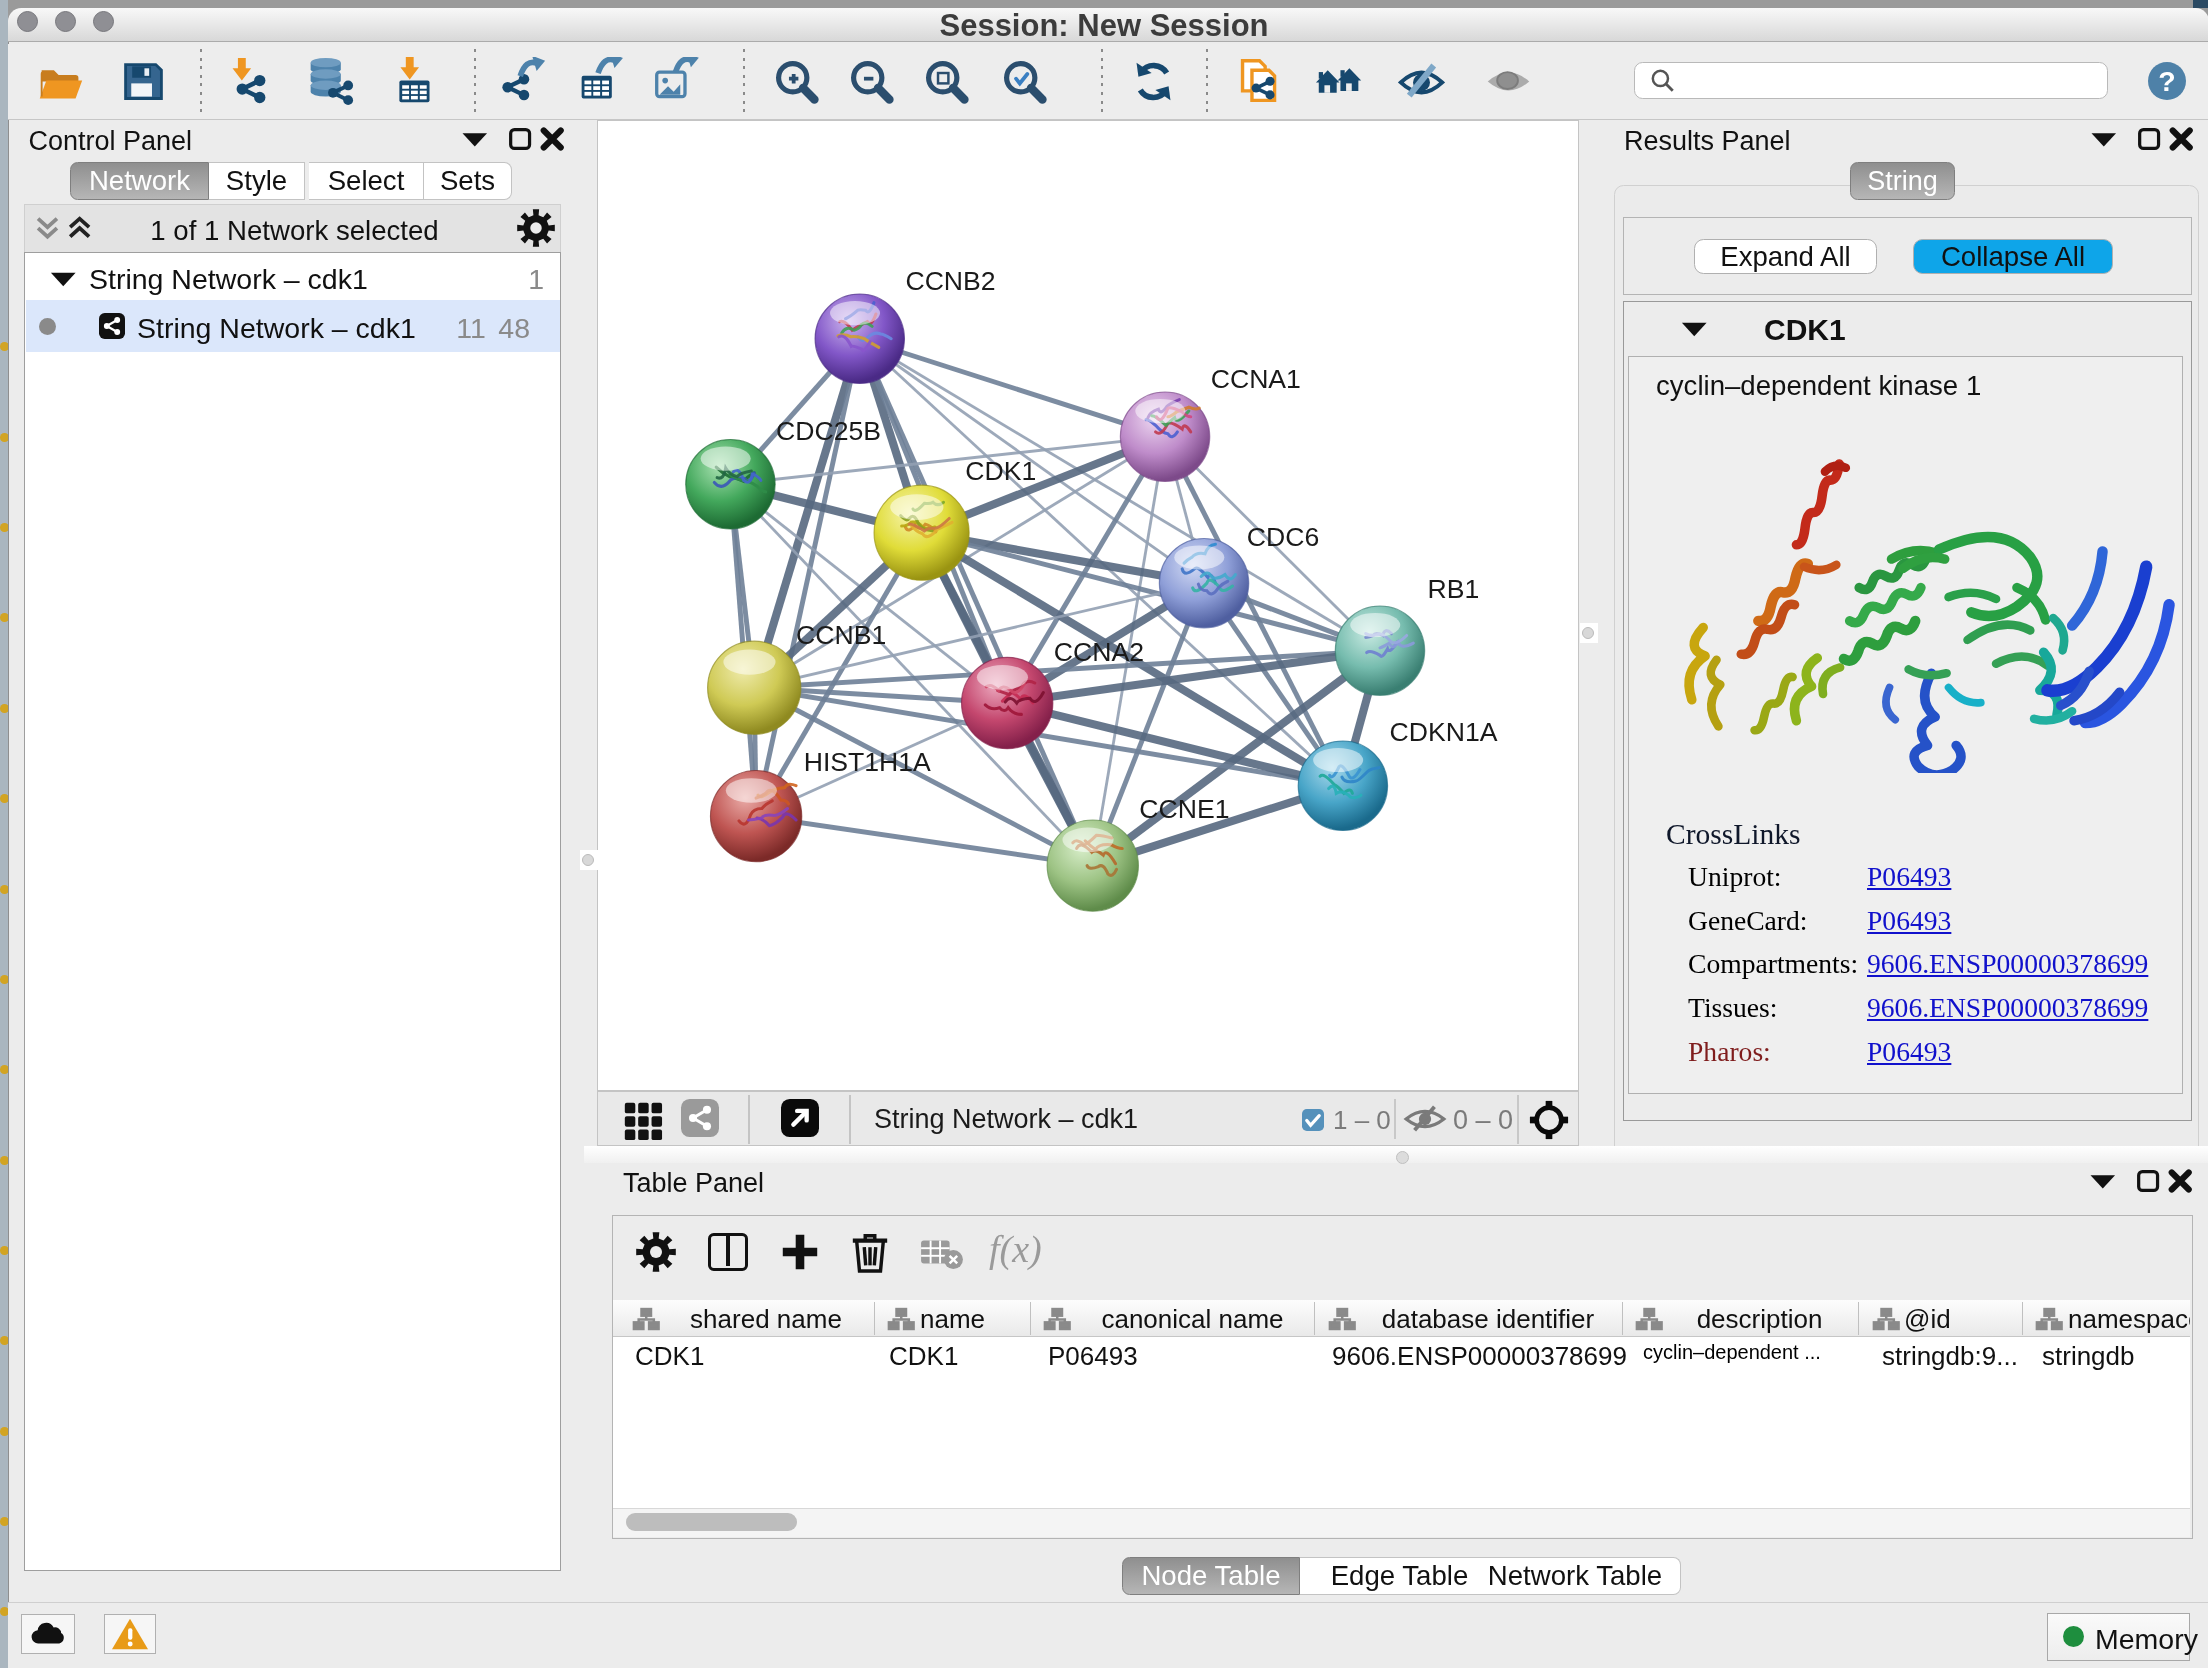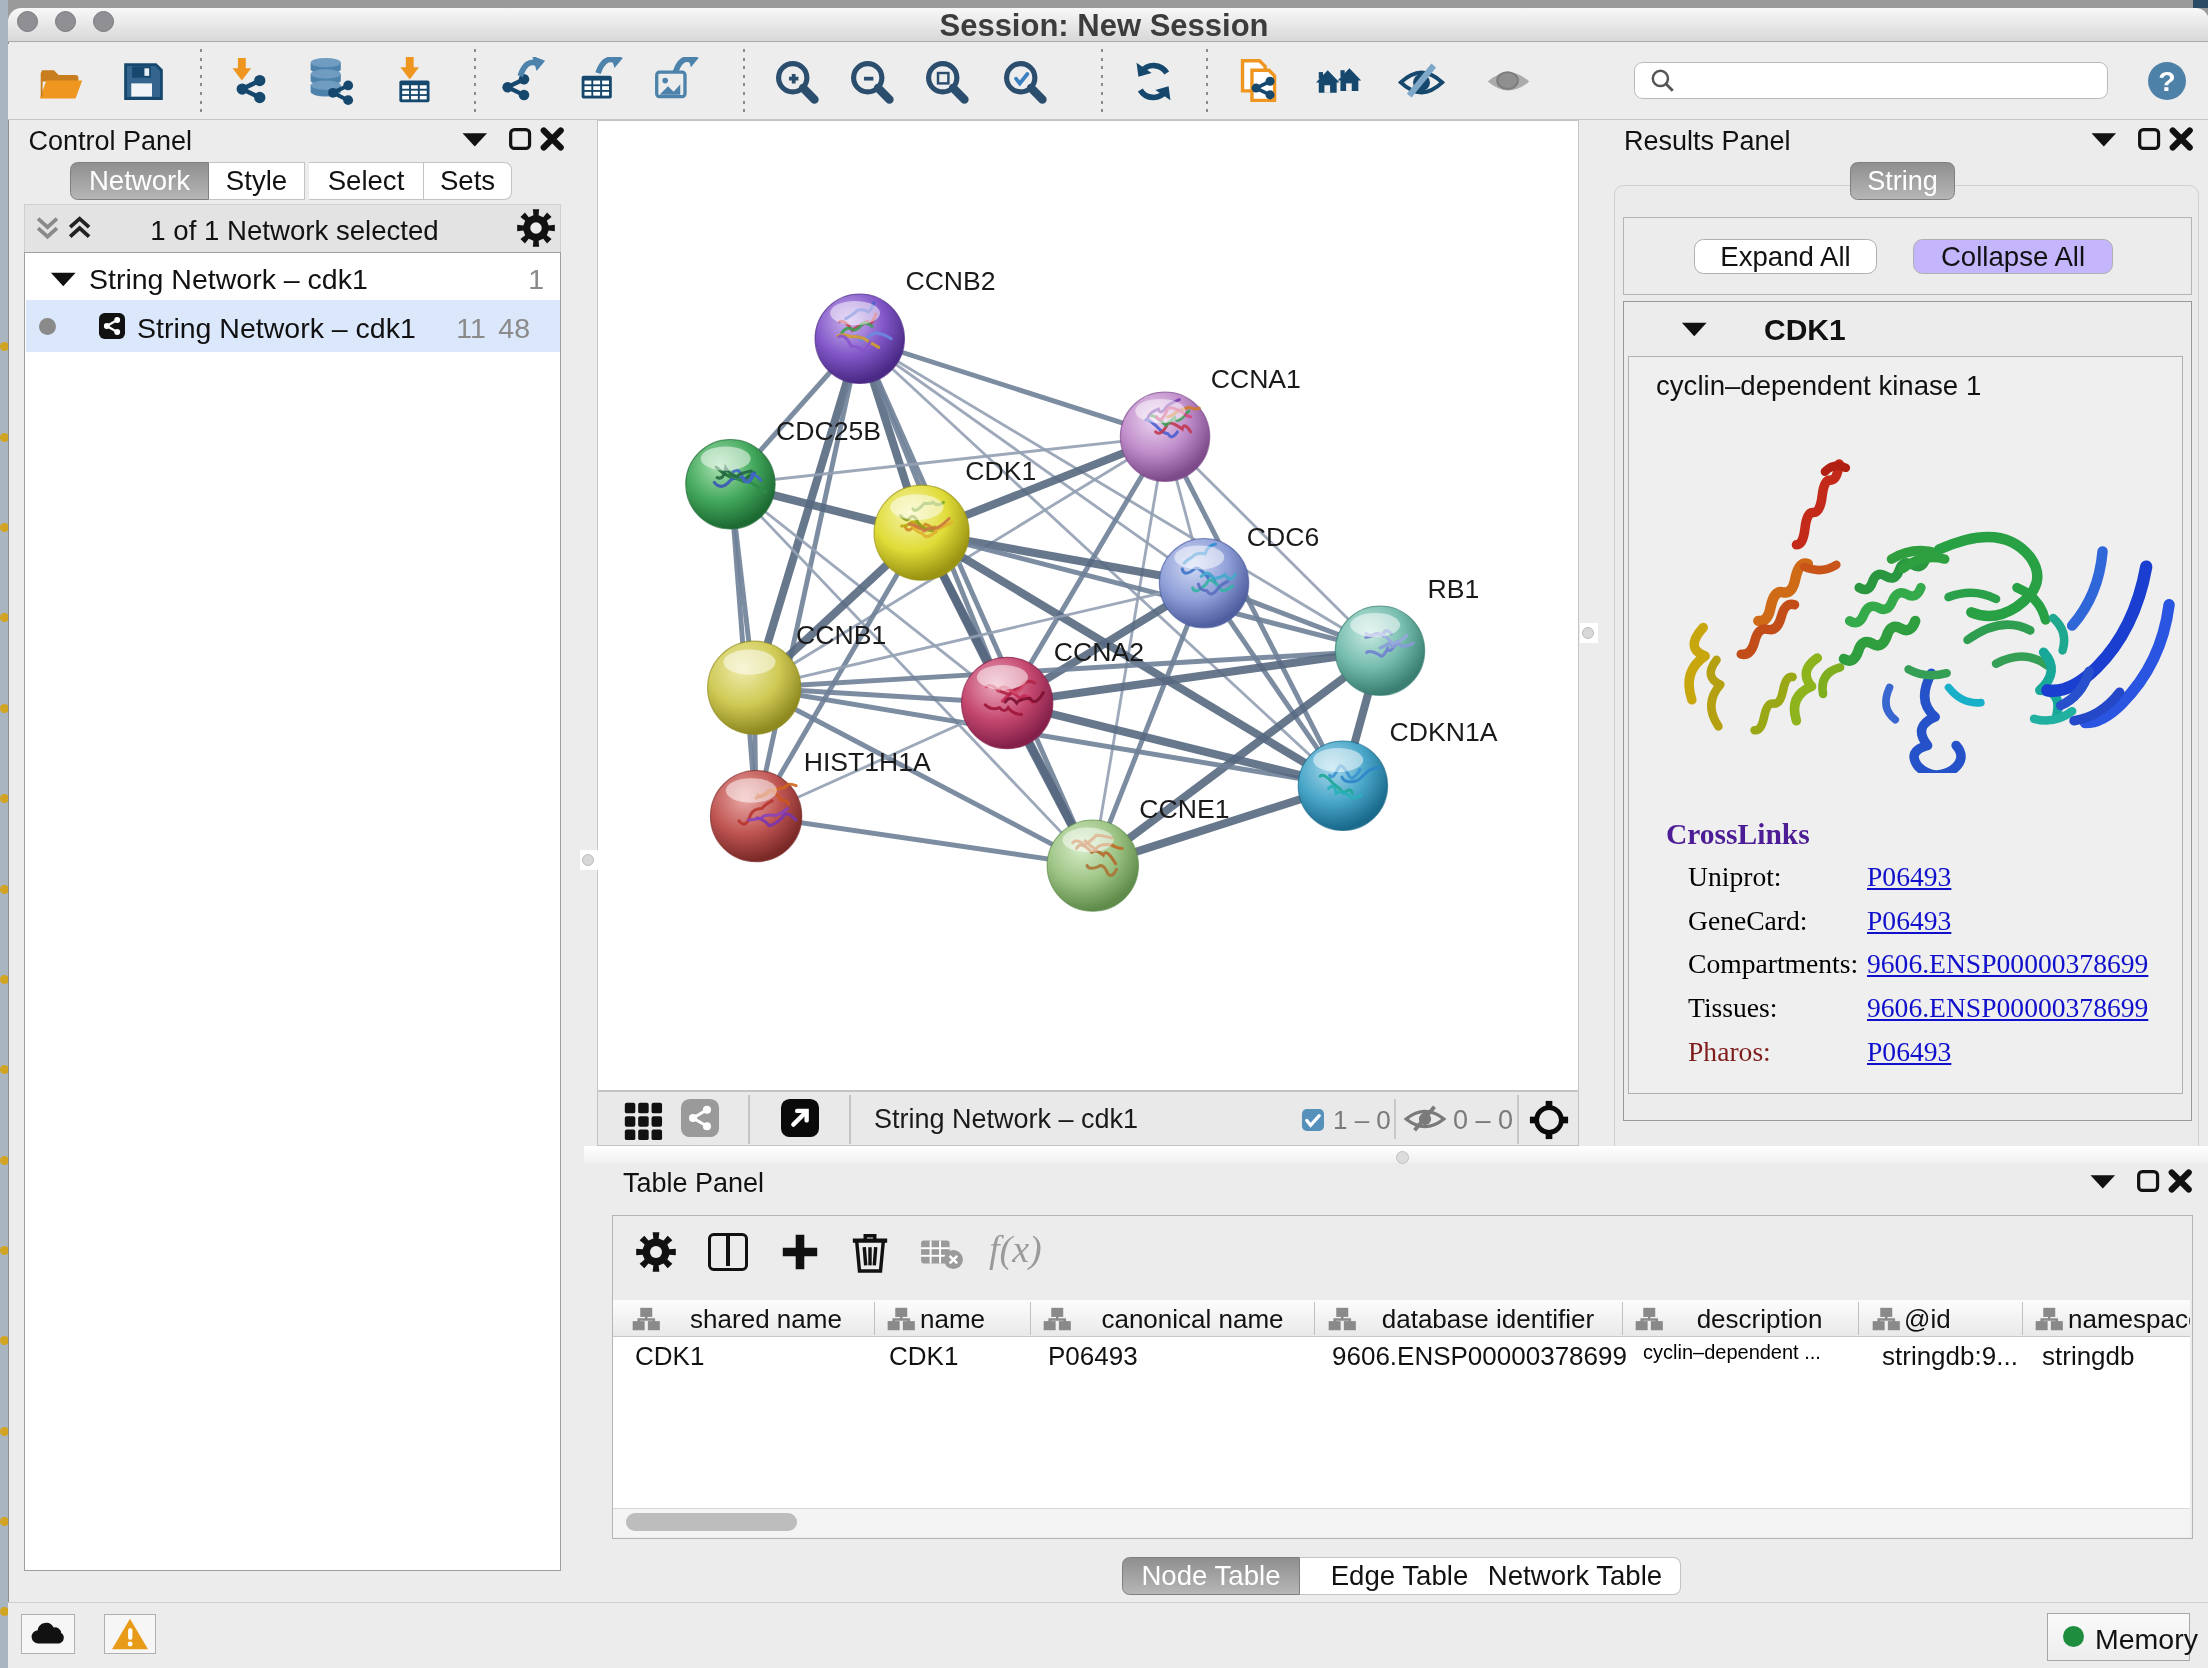--- a/index.html
+++ b/index.html
@@ -504,21 +504,21 @@
 <svg width="124" height="34" viewBox="0 0 130 36" style="position:absolute;left:2089px;top:122px">
     <path d="M2,12 h26 l-13,14 z" fill="#111"></path>
     <rect x="53" y="8" width="20" height="20" rx="4" fill="none" stroke="#111" stroke-width="3.4"></rect>
     <path d="M88,9 l18,18 M106,9 l-18,18" stroke="#111" stroke-width="6.5" stroke-linecap="round"></path>
   </svg>
 <div class="abs" style="left:1624px;top:126px;font-size:27px;color:#111">Results Panel</div>
 <div class="abs" style="left:1614px;top:185px;width:585px;height:971px;border:1px solid #d0d0d0;border-radius:9.5px;background:#ebebeb"></div>
 <div class="abs tab tabg" style="left:1850px;top:162px;width:105px;border-radius:7.6px;font-size:27px">String</div>
 <div class="abs" style="left:1623px;top:217px;width:569px;height:78px;border:1.9px solid #b4b4b4;background:#ececec"></div>
 <div class="abs" style="left:1694px;top:239px;width:183px;height:35px;background:#fff;border:1px solid #b0b0b0;border-radius:9.5px;text-align:center;font-size:27.6px;line-height:33px;color:#111">Expand All</div>
-<div class="abs" style="left:1913px;top:239px;width:200px;height:35px;background:#c4b5fd;border:1px solid #b0b0b0;border-radius:9.5px;text-align:center;font-size:27.6px;line-height:33px;color:#111">Collapse All</div>
+<div class="abs" style="left:1913px;top:239px;width:200px;height:35px;background:#0ea5e9;border:1px solid #b0b0b0;border-radius:9.5px;text-align:center;font-size:27.6px;line-height:33px;color:#111">Collapse All</div>
 <div class="abs" style="left:1623px;top:301px;width:569px;height:820px;border:1.9px solid #999;background:#ececec"></div>
 <svg width="28.5" height="19" viewBox="0 0 30 20" class="abs" style="left:1680px;top:320px">
     <path d="M2,3 h26 l-13,14 z" fill="#111"></path>
   </svg>
 <div class="abs" style="left:1764px;top:313px;font-size:30px;font-weight:bold;color:#111">CDK1</div>
 <div class="abs" style="left:1628px;top:356px;width:555px;height:738px;border:1px solid #b0b0b0;background:#efefef"></div>
 <div class="abs" style="left:1656px;top:370px;font-size:27.6px;color:#111">cyclin–dependent kinase 1</div>
 <svg width="514" height="328" viewBox="0 0 540 345" style="position:absolute;left:1663px;top:445px">
 <path d="M140,105 q7,0 9,-17 q2,-18 9,-17 q7,0 9,-17 q2,-18 9,-17 q7,0 9,-17" fill="none" stroke="#c32a1a" stroke-width="10" stroke-linecap="round" stroke-linejoin="round" opacity="1.0"></path>
 <path d="M170,28 q10,-10 22,-4" fill="none" stroke="#b01f12" stroke-width="9" stroke-linecap="round" stroke-linejoin="round" opacity="1.0"></path>
@@ -546,21 +546,21 @@
 <path d="M480,260 q-20,26 -48,30" fill="none" stroke="#2448c8" stroke-width="10" stroke-linecap="round" stroke-linejoin="round" opacity="1.0"></path>
 <path d="M282,240 q-16,30 4,46 q-24,10 -8,30 q-22,6 -10,22 q16,16 36,4 q16,-12 4,-26" fill="none" stroke="#2552c8" stroke-width="10" stroke-linecap="round" stroke-linejoin="round" opacity="1.0"></path>
 <path d="M238,255 q-10,22 6,34" fill="none" stroke="#3a66d0" stroke-width="8" stroke-linecap="round" stroke-linejoin="round" opacity="1.0"></path>
 <path d="M252,130 q20,-16 44,-10" fill="none" stroke="#2fa040" stroke-width="10" stroke-linecap="round" stroke-linejoin="round" opacity="1.0"></path>
 <path d="M258,236 q18,10 40,4" fill="none" stroke="#35a055" stroke-width="9" stroke-linecap="round" stroke-linejoin="round" opacity="1.0"></path>
 <path d="M300,160 q26,-10 50,2" fill="none" stroke="#2aa04a" stroke-width="9" stroke-linecap="round" stroke-linejoin="round" opacity="1.0"></path>
 <path d="M372,150 q24,10 30,34" fill="none" stroke="#28a044" stroke-width="10" stroke-linecap="round" stroke-linejoin="round" opacity="1.0"></path>
 <path d="M410,182 q16,14 10,34" fill="none" stroke="#1fa890" stroke-width="9" stroke-linecap="round" stroke-linejoin="round" opacity="1.0"></path>
 <path d="M448,238 q-8,26 -30,36" fill="none" stroke="#2850cc" stroke-width="10" stroke-linecap="round" stroke-linejoin="round" opacity="1.0"></path>
 </svg>
-<div class="abs" style="left:1666px;top:818px;font-size:29.5px;font-weight:bold;color:#4c1d95;font-family:'Liberation Serif',serif">CrossLinks</div>
+<div class="abs" style="left:1666px;top:818px;font-size:29.5px;font-weight:normal;color:#0f172a;font-family:'Liberation Serif',serif">CrossLinks</div>
 <div class="abs" style="left:1688px;top:861px;font-size:27.6px;color:#000;font-family:'Liberation Serif',serif">Uniprot:</div>
 <div class="abs" style="left:1867px;top:861px;font-size:27.6px;color:#1111cc;text-decoration:underline;font-family:'Liberation Serif',serif">P06493</div>
 <div class="abs" style="left:1688px;top:905px;font-size:27.6px;color:#000;font-family:'Liberation Serif',serif">GeneCard:</div>
 <div class="abs" style="left:1867px;top:905px;font-size:27.6px;color:#1111cc;text-decoration:underline;font-family:'Liberation Serif',serif">P06493</div>
 <div class="abs" style="left:1688px;top:948px;font-size:27.6px;color:#000;font-family:'Liberation Serif',serif">Compartments:</div>
 <div class="abs" style="left:1867px;top:948px;font-size:27.6px;color:#1111cc;text-decoration:underline;font-family:'Liberation Serif',serif">9606.ENSP00000378699</div>
 <div class="abs" style="left:1688px;top:992px;font-size:27.6px;color:#000;font-family:'Liberation Serif',serif">Tissues:</div>
 <div class="abs" style="left:1867px;top:992px;font-size:27.6px;color:#1111cc;text-decoration:underline;font-family:'Liberation Serif',serif">9606.ENSP00000378699</div>
 <div class="abs" style="left:1688px;top:1036px;font-size:27.6px;color:#7f1d1d;font-family:'Liberation Serif',serif">Pharos:</div>
 <div class="abs" style="left:1867px;top:1036px;font-size:27.6px;color:#1111cc;text-decoration:underline;font-family:'Liberation Serif',serif">P06493</div>

